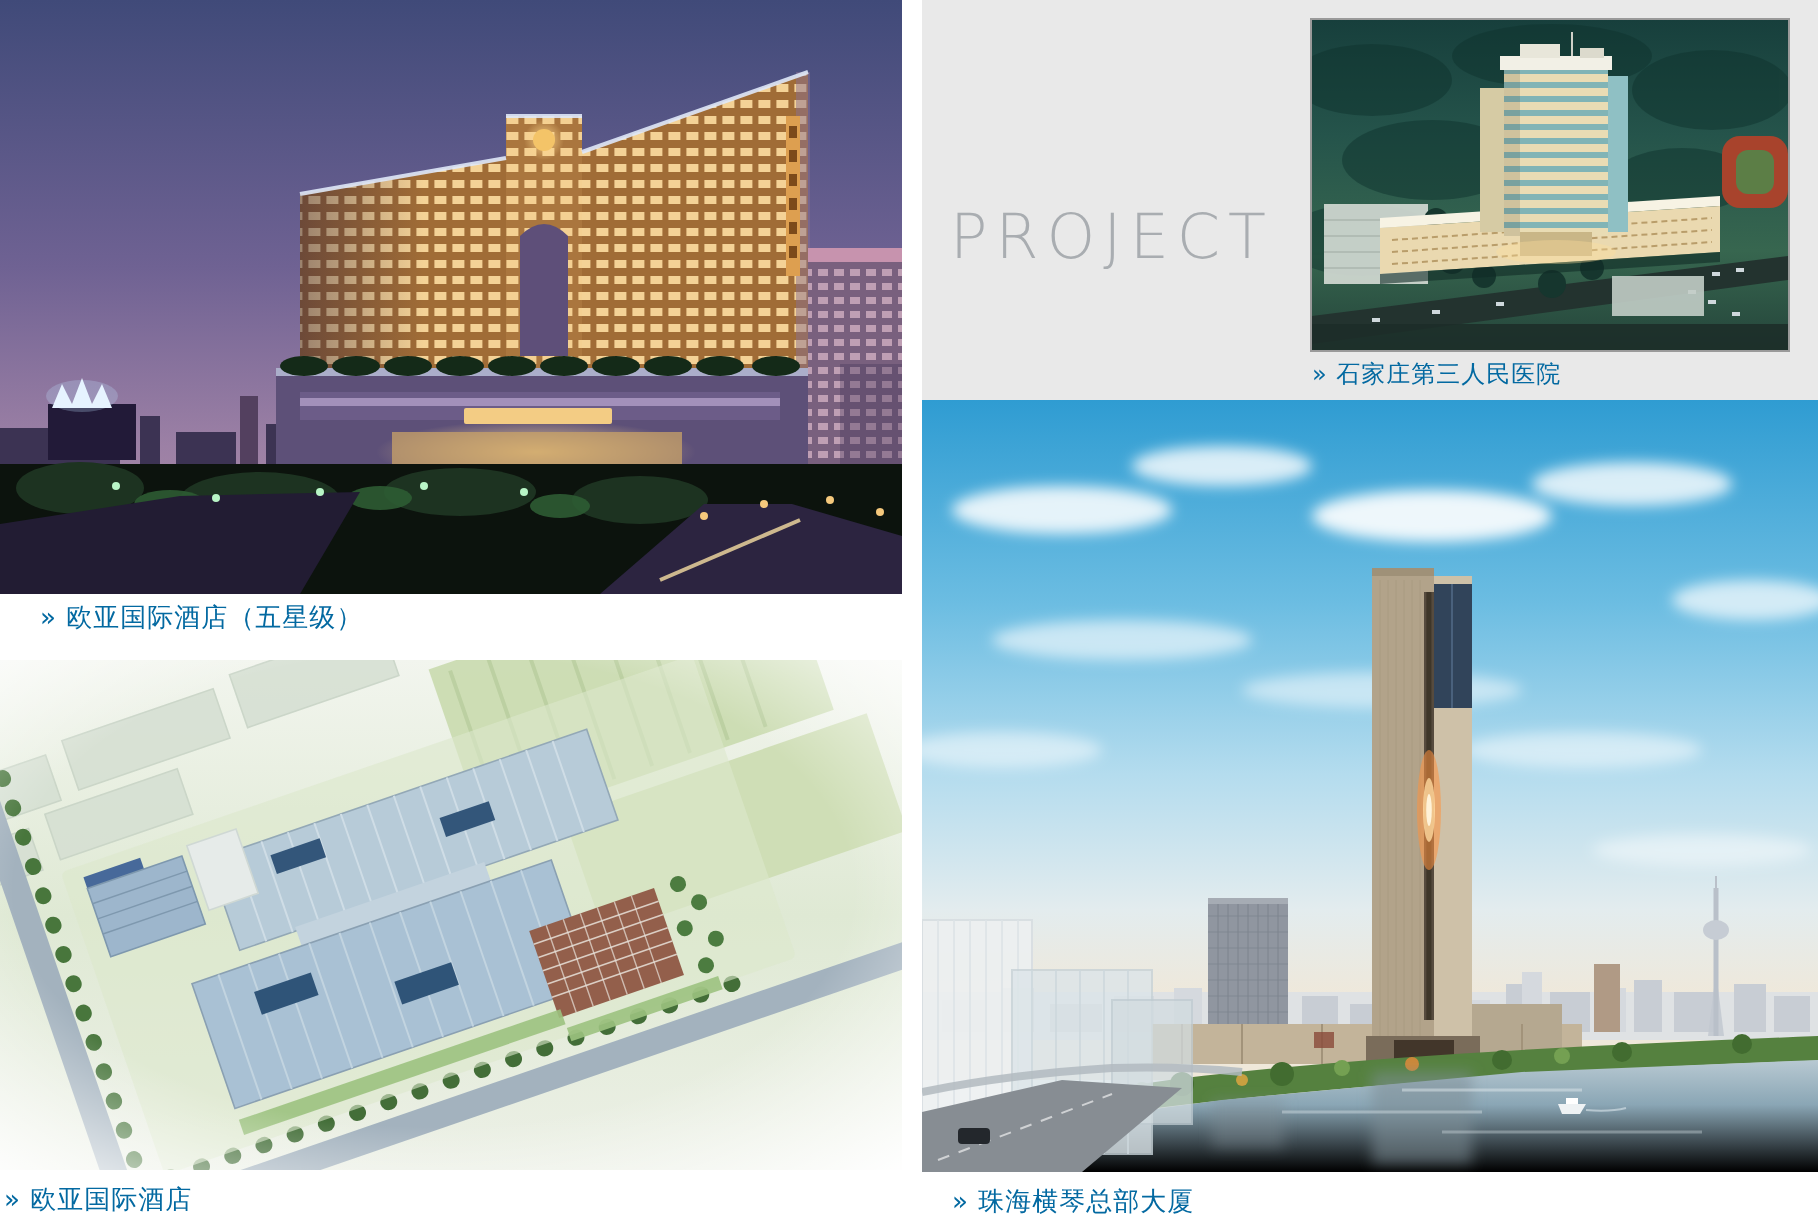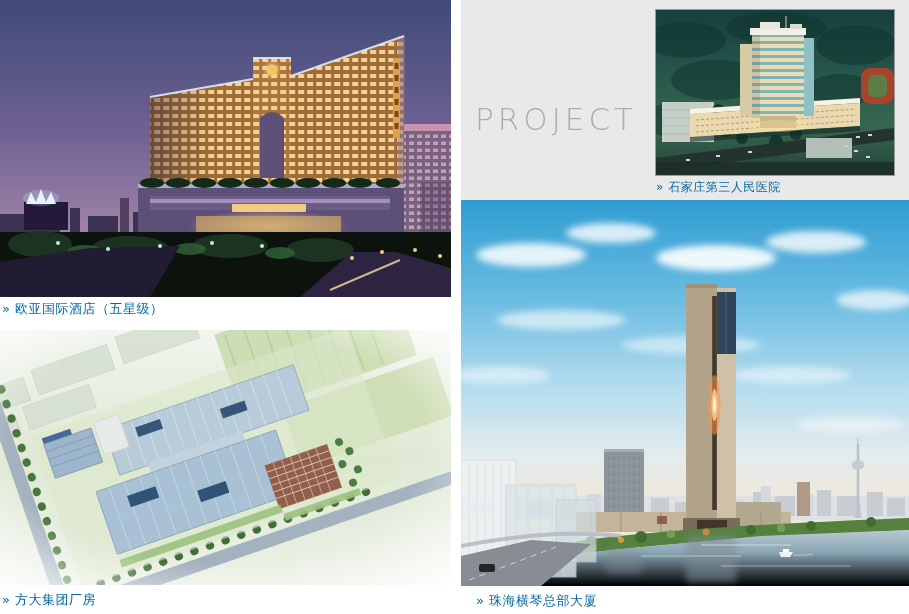--- a/index.html
+++ b/index.html
@@ -8,21 +8,21 @@
   figure.photo{position:absolute;margin:0;padding:0;overflow:hidden;}
   #photo-hotel{left:0;top:0;width:451px;height:297px;}
   #photo-factory{left:0;top:330px;width:451px;height:255px;}
   #photo-hospital{left:656px;top:10px;width:238px;height:165px;box-shadow:0 0 0 1px rgba(35,35,35,.4);}
   #photo-tower{left:461px;top:200px;width:448px;height:386px;}
   #panel{position:absolute;left:461px;top:0;width:448px;height:200px;background:#e9e9e9;}
   .panel-title{position:absolute;top:50px;right:272px;text-align:right;
                font-family:"DejaVu Sans",sans-serif;font-weight:200;
                font-size:31px;line-height:42px;letter-spacing:4px;color:#a9adb1;margin-top:48px;}
   .caption{position:absolute;font-size:13px;color:#0369a1;letter-spacing:.5px;white-space:nowrap;}
-  #cap-hotel{left:2px;top:300px;}
+  #cap-hotel{left:20px;top:300px;}
   #cap-factory{left:2px;top:591px;}
   #cap-hospital{left:656px;top:179px;font-size:12px;}
   #cap-tower{left:476px;top:592px;}
   svg{display:block;}
 </style>
 </head>
 <body>
 
 <div class="page">
 
@@ -210,21 +210,21 @@
               <circle cx="345" cy="162" r="4"></circle>
               <circle cx="334" cy="172" r="4"></circle>
             <circle cx="347" cy="182" r="4"></circle>
               <circle cx="338" cy="193" r="4"></circle>
             </g>
         </g>
       </g>
       <rect width="451" height="255" fill="url(#f-vig)"></rect>
     </svg>
   </figure>
-  <div class="caption" id="cap-factory">» 方大集团厂房</div>
+  <div class="caption" id="cap-factory">» 欧亚国际酒店</div>
 
   <div id="panel">
     <div class="panel-title">
       <div>PROJECT</div>
     </div>
   </div>
 
   <figure class="photo" id="photo-hospital">
     <svg width="238" height="165" viewBox="0 0 238 165">
       <defs>

